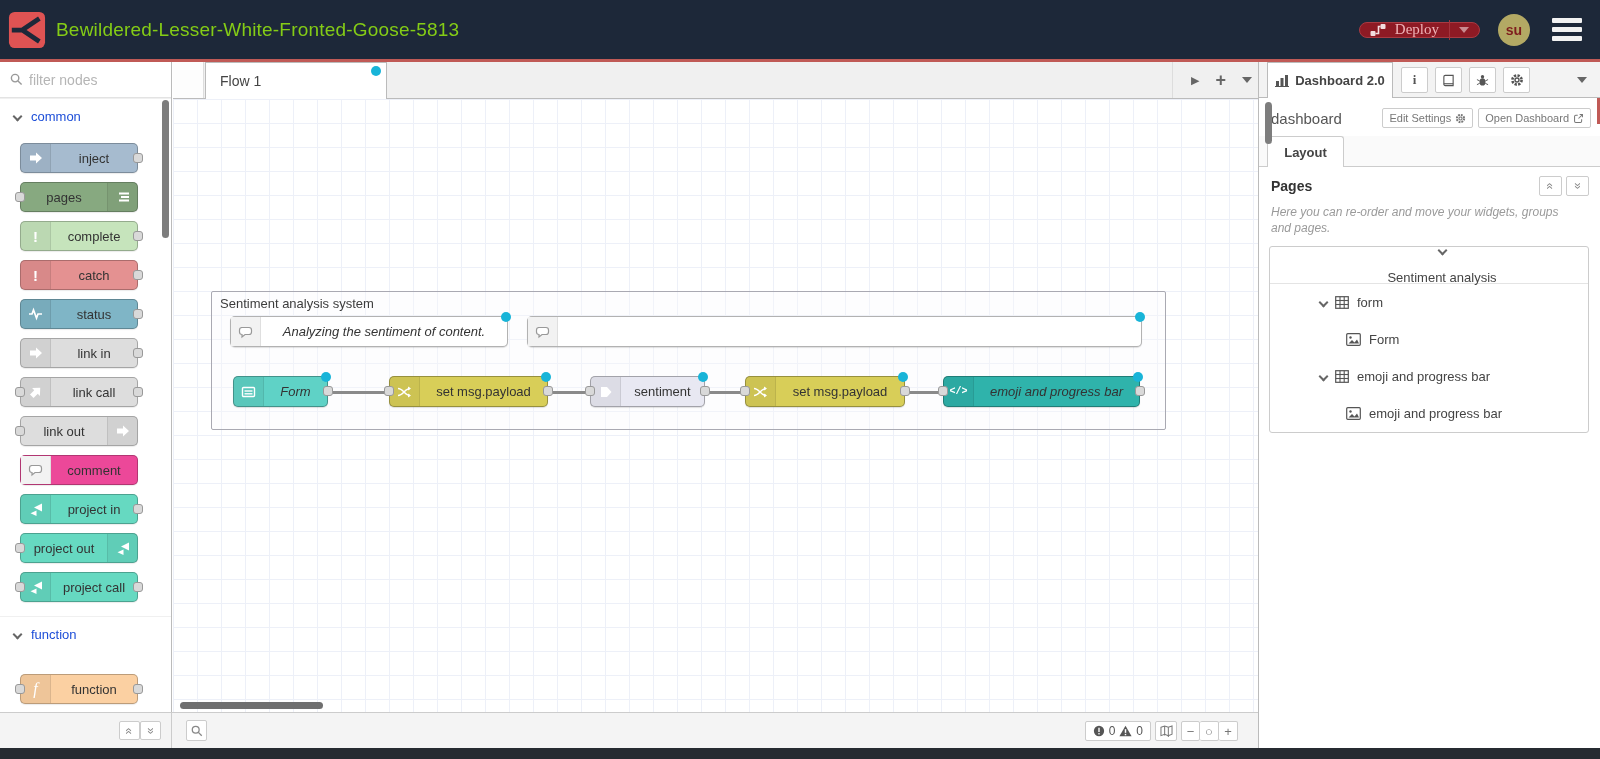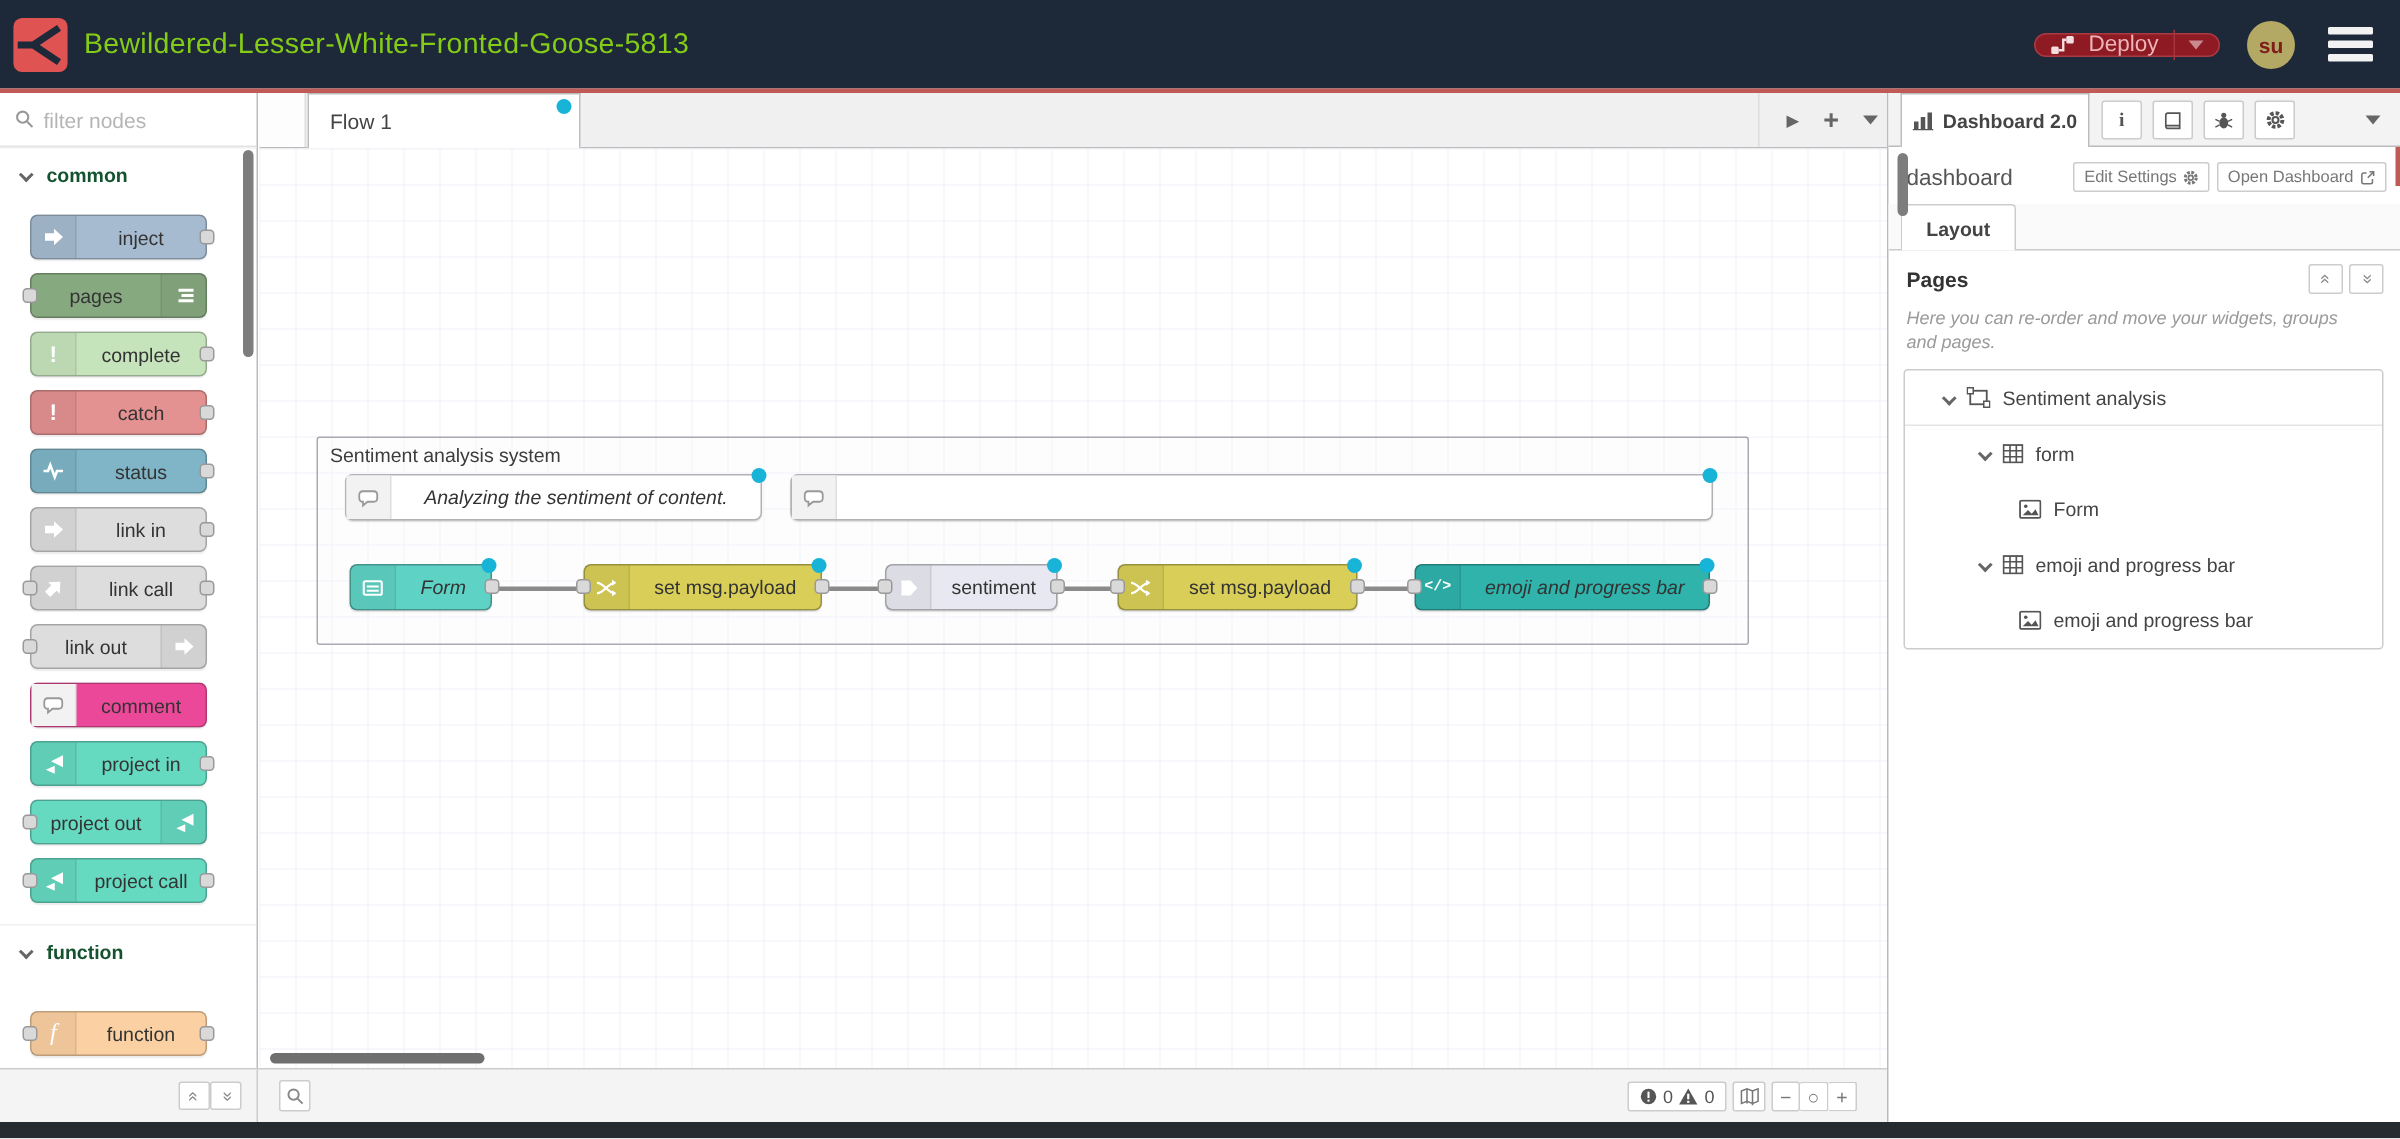--- a/index.html
+++ b/index.html
@@ -4,37 +4,37 @@
 <style>
   * { margin:0; padding:0; box-sizing:border-box; }
   body { font-family:"Liberation Sans", sans-serif; background:#fff; }
   #app { position:relative; width:1600px; height:759px; overflow:hidden; background:#fff; }
 
   
   .header { position:absolute; left:0; top:0; width:1600px; height:59px; background:#1d2839; display:flex; align-items:center; }
   .logo { width:38px; height:38px; margin-left:8px; }
   .htitle { color:#84cc16; font-size:19px; margin-left:10px; letter-spacing:.2px; }
   .hright { position:absolute; right:14px; top:0; height:59px; display:flex; align-items:center; gap:18px; }
-  .deploy { display:flex; align-items:center; background:#8e1a24; border:1px solid #a93a42; border-radius:13px; height:16px; padding:0 10px; cursor:pointer; }
+  .deploy { display:flex; align-items:center; background:#8e1a24; border:1px solid #a93a42; border-radius:13px; height:16px; padding:0 10px; cursor:pointer;font-family:Liberation Serif, serif; }
   .deploy .dlabel { color:#efb3b7; font-size:15px; margin:0 10px 0 9px; }
   .deploy .dsep { width:1px; height:20px; background:#a4343d; margin-right:9px; }
   .caret { width:0; height:0; border-left:5px solid transparent; border-right:5px solid transparent; border-top:6px solid #c98a8f; }
   .avatar { width:32px; height:32px; border-radius:50%; background:#b3a964; color:#7f1d1d; font-weight:bold; font-size:14px; display:flex; align-items:center; justify-content:center; }
   .burger { display:flex; flex-direction:column; gap:4px; cursor:pointer; padding:4px; }
   .burger div { width:30px; height:5px; background:#f2f2f2; border-radius:1px; }
   .redline { position:absolute; left:0; top:59px; width:1600px; height:3px; background:#c05a56; }
   .redright { position:absolute; right:0; top:62px; width:3px; height:62px; background:#c05a56; }
 
   
   .palette { position:absolute; left:0; top:62px; width:172px; height:650px; background:#fff; border-right:1px solid #bbb; overflow:hidden; }
   .searchrow { height:36px; border-bottom:1px solid #e3e3e3; display:flex; align-items:center; padding-left:10px; gap:6px; }
   .searchrow input { border:none; outline:none; font-size:14px; color:#ef4444; width:110px; font-style:normal; }
   .searchrow input::placeholder { color:#b5b5b5; }
   .cat { display:flex; align-items:center; gap:10px; padding:10px 0 10px 14px; border-top:1px solid #f0f0f0; }
-  .cat .clabel { font-weight:bold; font-size:13px; color:#14532d;text-align:right; }
+  .cat .clabel { font-weight:normal; font-size:13px; color:#1d4ed8;text-align:right; }
   .chev { width:7px; height:7px; border-right:2px solid #666; border-bottom:2px solid #666; transform:rotate(45deg); flex:0 0 auto; }
   .pitem { position:relative; width:118px; height:30px; margin:9px 0 9px 20px; border:1px solid rgba(0,0,0,.25); border-radius:5px; display:flex; align-items:center; cursor:grab; box-shadow:0 1px 1px rgba(0,0,0,.08); }
   .nicon { width:30px; height:100%; display:flex; align-items:center; justify-content:center; background:rgba(0,0,0,.05); border-right:1px solid rgba(0,0,0,.08); flex:0 0 auto; }
   .pitem.rev { flex-direction:row-reverse; }
   .pitem.rev .nicon { border-right:none; border-left:1px solid rgba(0,0,0,.08); }
   .nlabel { flex:1; text-align:center; font-size:13px; color:#333; white-space:nowrap; overflow:hidden; }
   .pport { position:absolute; width:10px; height:10px; background:#d9d9d9; border:1px solid #999; border-radius:3px; top:9px; }
   .pl { left:-6px; } .pr { right:-6px; }
   .vscroll { position:absolute; border-radius:4px; background:#7d7d7d; }
 
@@ -86,21 +86,21 @@
   .dashname { font-size:15px; color:#555; margin-left:12px; flex:1; }
   .minibtn { display:inline-flex; align-items:center; gap:4px; border:1px solid #ccc; background:#fff; border-radius:2px; height:20px; padding:0 6px; font-size:11px; color:#777; margin-right:5px; cursor:pointer; white-space:nowrap; }
   .layoutrow { position:absolute; left:0; top:74px; width:342px; height:31px; background:#fafafa; border-bottom:1px solid #ccc; }
   .ltab { position:absolute; left:8px; top:0; width:77px; height:31px; background:#fff; border:1px solid #ccc; border-bottom:none; border-radius:3px 3px 0 0; display:flex; align-items:center; justify-content:center; font-size:13px; font-weight:bold; color:#444; }
   .pageshdr { position:absolute; left:12px; top:114px; width:318px; display:flex; align-items:center; }
   .pageshdr .ptitle { font-weight:bold; font-size:14px; color:#333; flex:1; }
   .pageshdr .sq { width:23px; height:20px; }
   .pagesdesc { position:absolute; left:12px; top:142px; width:300px; font-size:12px; font-style:italic; color:#9a9a9a; line-height:1.35; }
   .tree { position:absolute; left:10px; top:184px; width:320px; border:1px solid #ccc; border-radius:3px; background:#fff; }
   .trow { height:37px; display:flex; align-items:center; gap:8px; font-size:13px; color:#444; cursor:pointer; }
-  .trow.pg { border-bottom:1px solid #e4e4e4; padding-left:26px; }
+  .trow.pg { border-bottom:1px solid #e4e4e4; padding-left:26px;flex-direction:column; }
   .trow.grp { padding-left:50px; }
   .trow.wid { padding-left:76px; }
   .sscroll { position:absolute; left:6px; top:40px; width:7px; height:42px; background:#7d7d7d; border-radius:4px; }
   .bottomstrip { position:absolute; left:0; top:748px; width:1600px; height:11px; background:#262b31; }
   svg { display:block; }
 </style>
 </head>
 <body>
 
 <div id="app">

